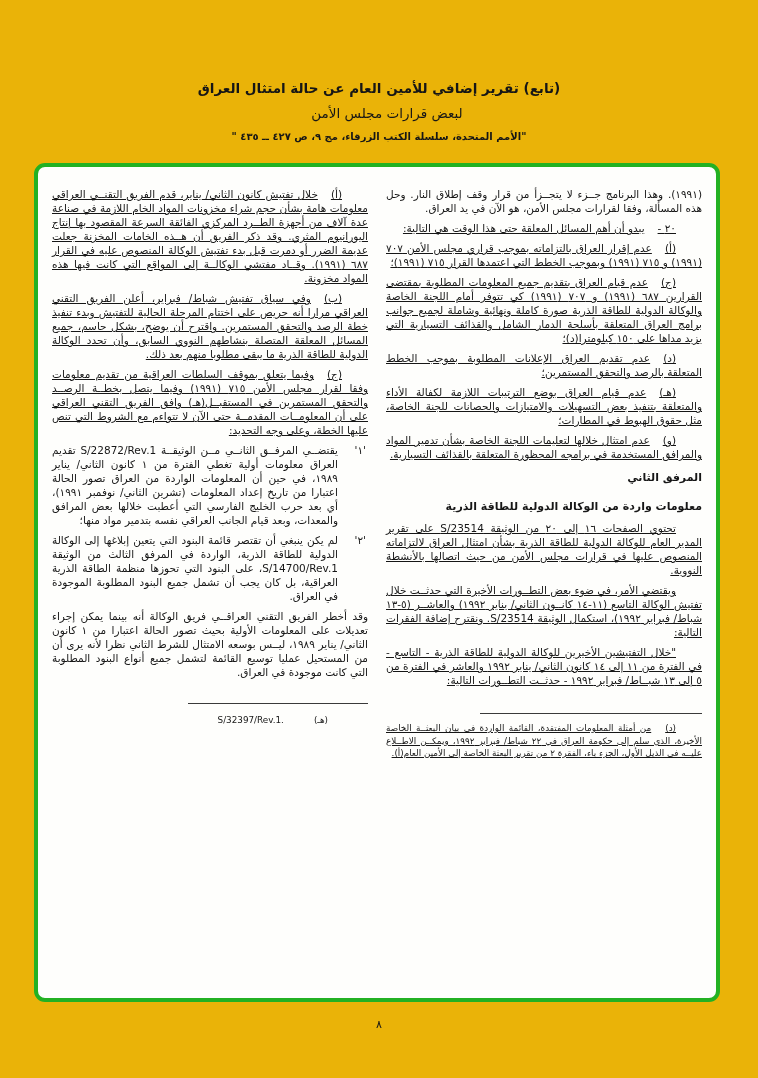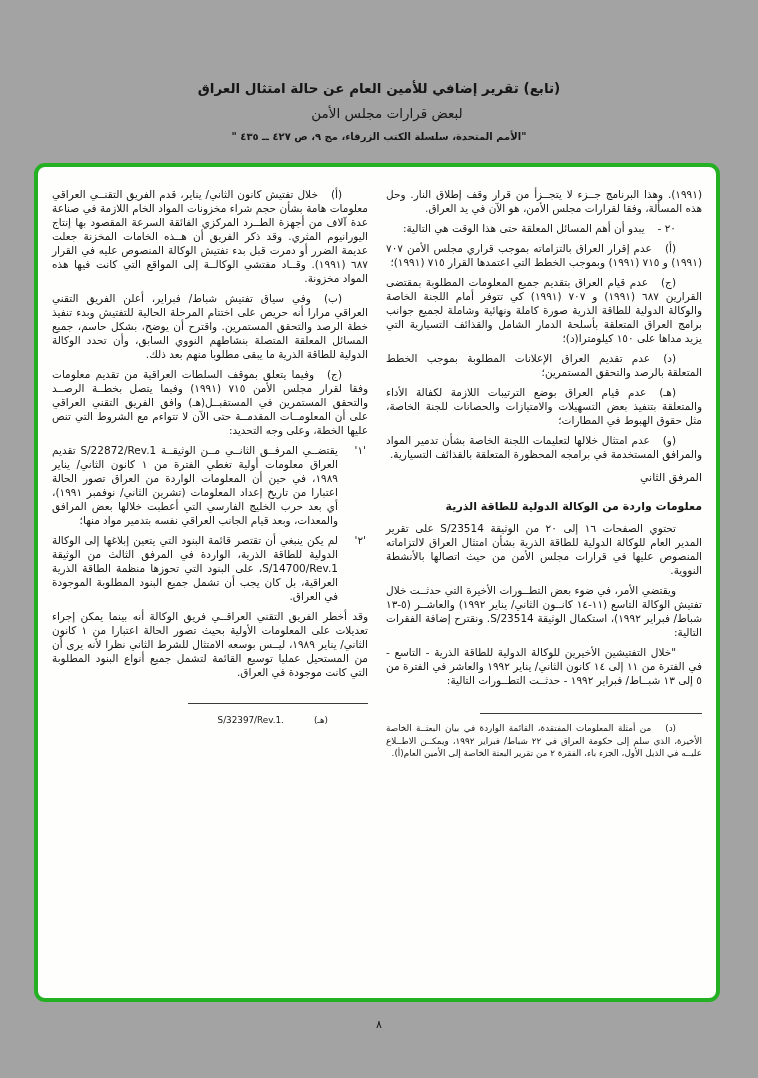--- a/index.html
+++ b/index.html
@@ -1,20 +1,20 @@
 <!DOCTYPE html>
 <html lang="ar"><head>
 <meta charset="utf-8">
 <style>
   html,body{margin:0;padding:0;background:#e8e8e8;}
   .page{
     position:relative;
     width:758px;height:1078px;
     margin:0 auto;
-    background:#a3a3a3;
+    background:#eab308;
     font-family:"DejaVu Sans", sans-serif;
     color:#161616;
     overflow:hidden;
   }
   .header{
     position:absolute;top:80px;left:0;right:0;
     text-align:center;direction:rtl;
   }
   .header .h1{font-size:13.5px;font-weight:bold;margin:0 0 9px 0;}
   .header .h2{font-size:13.5px;font-weight:normal;margin:0 0 10px 16px;}
@@ -27,25 +27,25 @@
     background:#fefefc;
   }
   .cols{
     position:absolute;inset:0;
     padding:20px 14px 0 12px;
     display:flex;direction:rtl;gap:18px;
     box-sizing:border-box;
   }
   .col{width:316px;direction:rtl;text-align:justify;}
   .para{font-size:10.5px;line-height:14px;margin:0 0 6px 0;}
-  .ind{text-indent:26px;}
+  .ind{text-indent:26px;text-decoration:underline;}
   .marker{margin-left:13px;}
   .hang{position:relative;padding-right:30px;text-indent:0;}
   .hang .hmarker{position:absolute;right:2px;top:0;}
-  .headingA{font-size:11px;font-weight:normal;margin:10px 0 6px 0;}
+  .headingA{font-size:11px;font-weight:bold;margin:10px 0 6px 0;}
   .headingB{font-size:11px;font-weight:bold;margin:16px 0 8px 0;}
   .fnrule{border-top:1.5px solid #3a3a3a;height:0;}
   .fnrule.right-col{width:222px;margin:26px 0 8px 0;}
   .fnrule.left-col{width:180px;margin:24px 0 10px 0;}
   .footnote{font-size:8.8px;line-height:12.5px;margin:0;}
   .footnote .marker{margin-left:14px;}
   .fn-short{text-indent:40px;}
   .fn-short .marker{margin-left:30px;}
   .pagenum{
     position:absolute;top:1018px;left:0;right:0;

